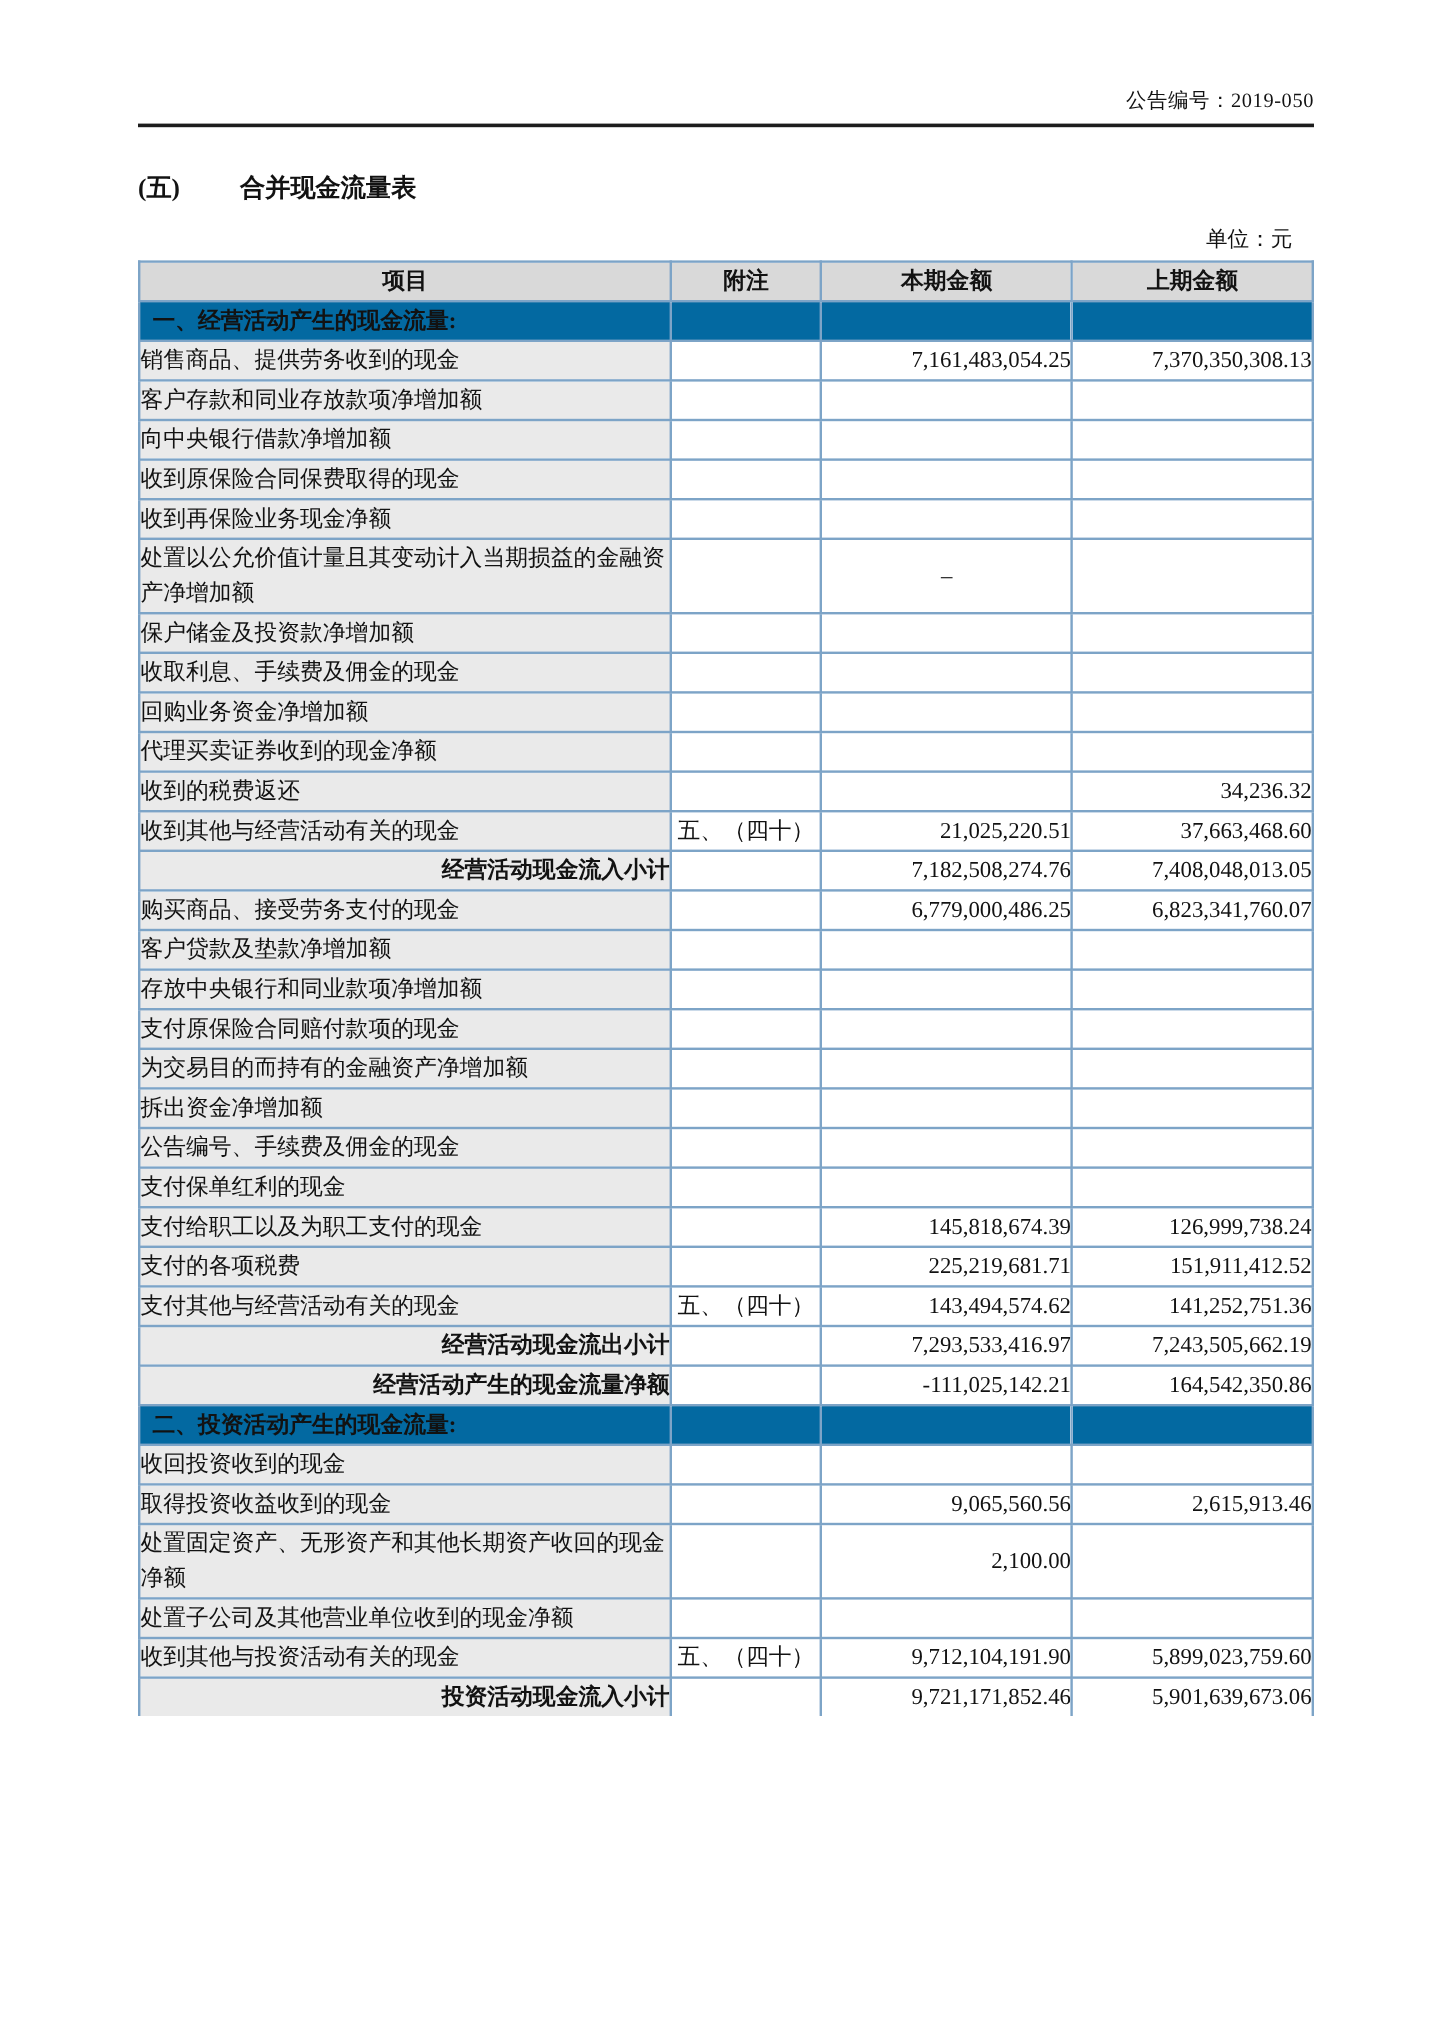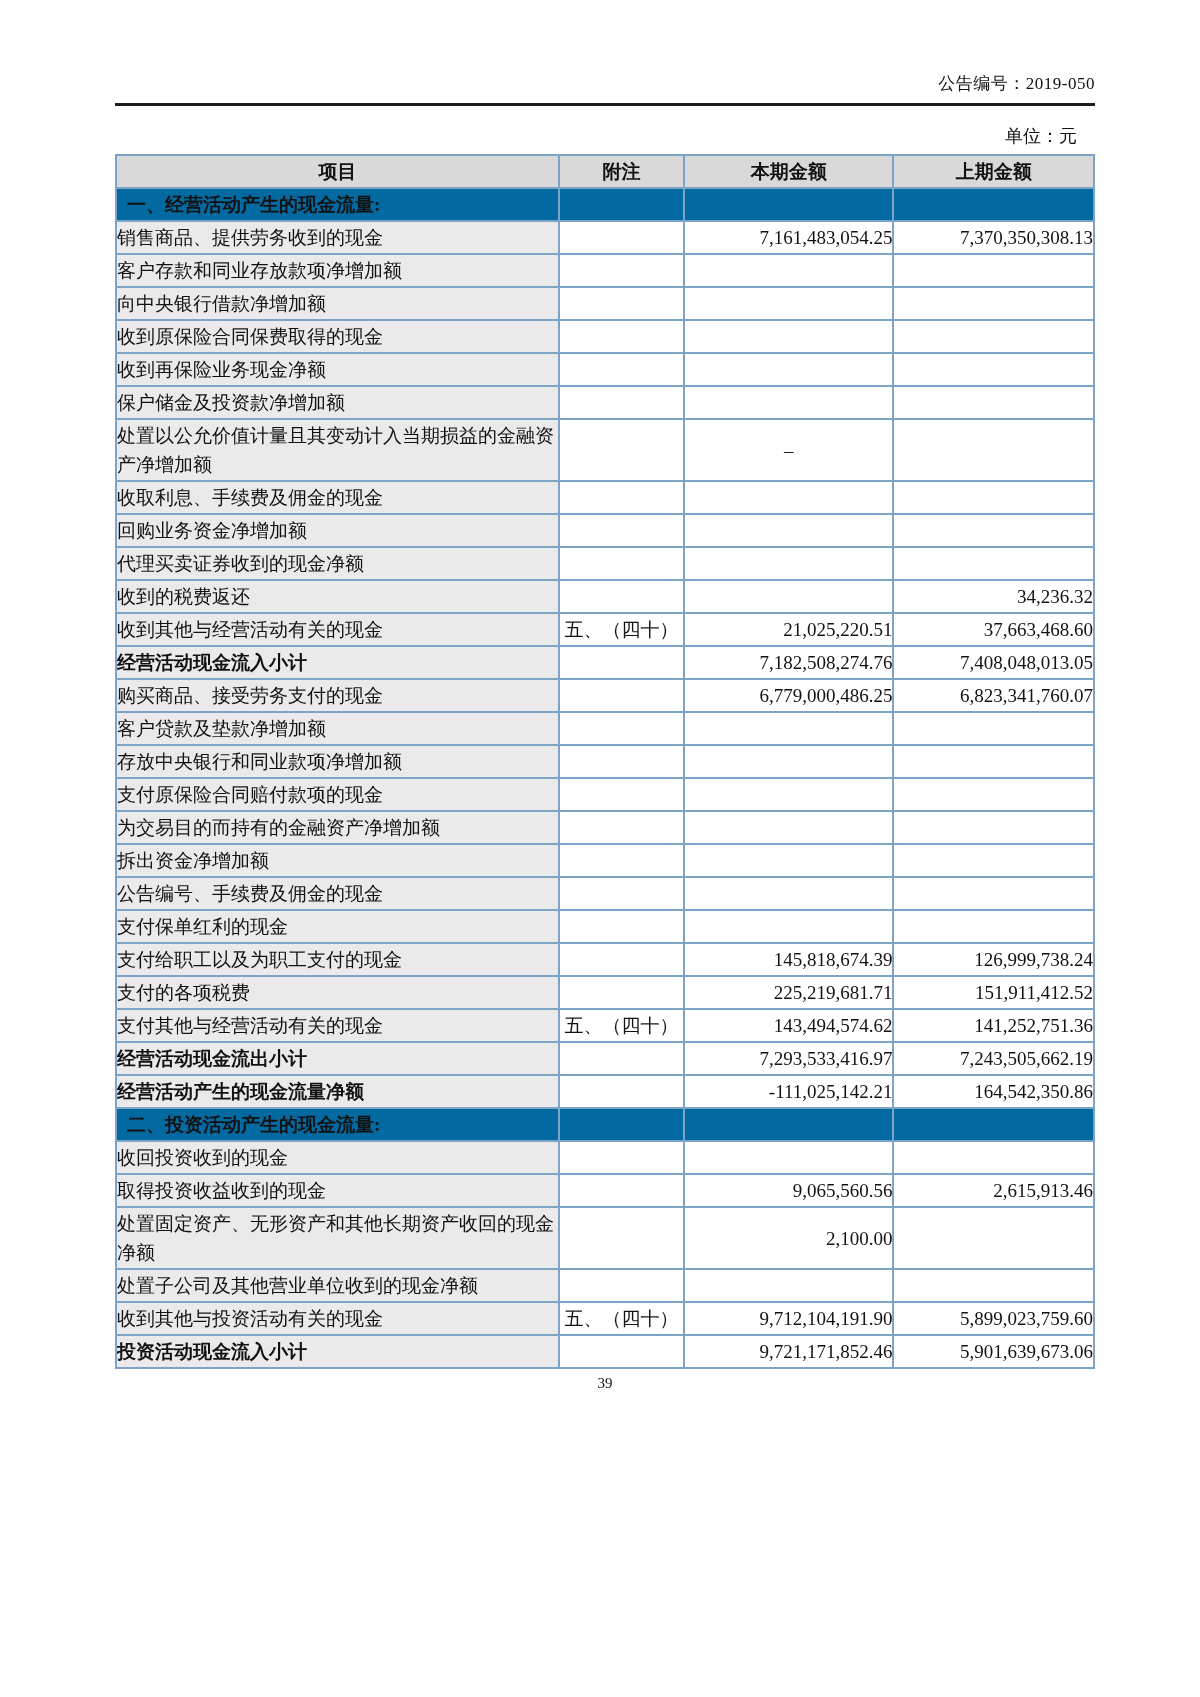--- a/index.html
+++ b/index.html
@@ -39,33 +39,36 @@
   }
   table.cf th {
     background:#d9d9d9;
     font-weight:bold;
     text-align:center;
   }
   td.c-label { text-align:left; padding:1px 8px; background:#eaeaea; }
   td.c-note  { text-align:center; padding:1px 14px; vertical-align:top;margin-left:48px; }
   td.c-amt   { text-align:right; padding:1px 10px; vertical-align:top; }
   td.c-amt.center { text-align:center; }
-  tr.row-subtotal td.c-label { text-align:left; font-weight:bold; }
+  tr.row-subtotal td.c-label { text-align:right; font-weight:bold; }
   tr.row-section td { background:#0369a1; font-weight:bold; }
   tr.row-section td.c-label { padding-left:10px; }
   .pageno { text-align:center; font-size:15px; margin-top:6px; font-family:"Liberation Serif","DejaVu Serif",serif; }
 </style>
 </head>
 <body>
 
 <div class="page">
 
   <div class="notice">公告编号：2019-050</div>
   <div class="rule"></div>
 
+  <div class="title">
+    <span class="idx">(五)</span><span>合并现金流量表</span>
+  </div>
 
   <div class="unit">单位：元</div>
 
   <table class="cf">
     <colgroup>
       <col class="w1">
         <col class="w2">
         <col class="w3">
         <col class="w4">
     </colgroup>
@@ -108,29 +111,29 @@
           <td class="c-amt"></td>
           <td class="c-amt"></td>
         </tr>
         <tr class="row-item">
           <td class="c-label">收到再保险业务现金净额</td>
           <td class="c-note"></td>
           <td class="c-amt"></td>
           <td class="c-amt"></td>
         </tr>
         <tr class="row-item">
+          <td class="c-label">处置以公允价值计量且其变动计入当期损益的金融资产净增加额</td>
+          <td class="c-note"></td>
+          <td class="c-amt center">–</td>
+          <td class="c-amt"></td>
+        </tr>
+        <tr class="row-item">
           <td class="c-label">保户储金及投资款净增加额</td>
           <td class="c-note"></td>
           <td class="c-amt"></td>
-          <td class="c-amt"></td>
-        </tr>
-        <tr class="row-item">
-          <td class="c-label">处置以公允价值计量且其变动计入当期损益的金融资产净增加额</td>
-          <td class="c-note"></td>
-          <td class="c-amt center">–</td>
           <td class="c-amt"></td>
         </tr>
         <tr class="row-item">
           <td class="c-label">收取利息、手续费及佣金的现金</td>
           <td class="c-note"></td>
           <td class="c-amt"></td>
           <td class="c-amt"></td>
         </tr>
         <tr class="row-item">
           <td class="c-label">回购业务资金净增加额</td>

